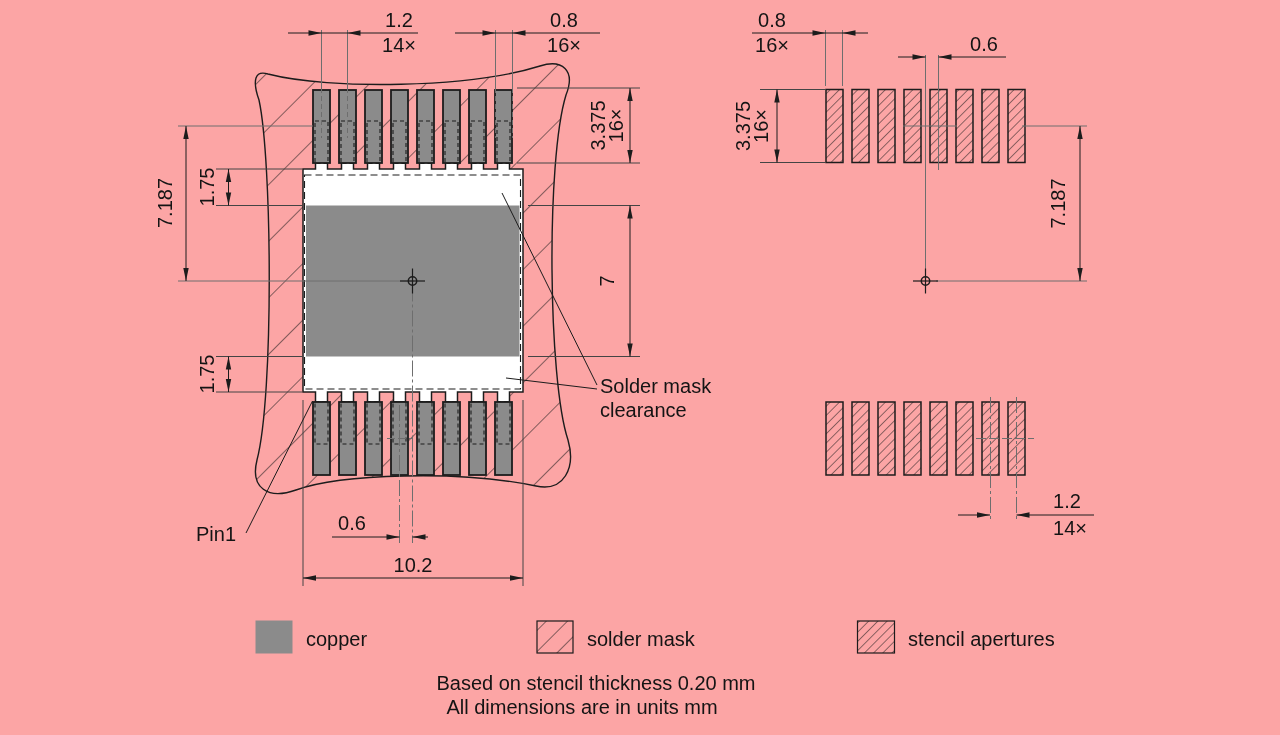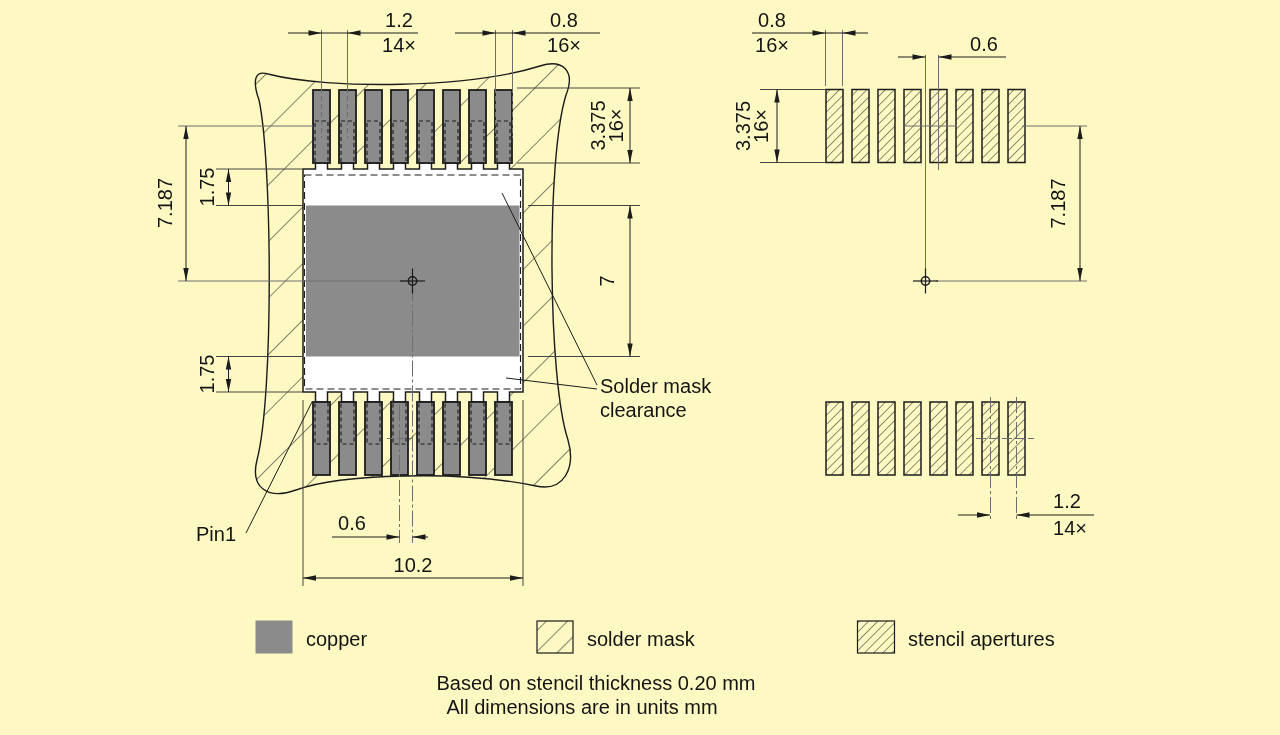--- a/index.html
+++ b/index.html
@@ -1,16 +1,16 @@
 <!DOCTYPE html>
 <html><head>
 <meta charset="utf-8">
 <style>
   html,body { margin:0; padding:0; background:#ffffff; }
-  .stage { width:1280px; height:735px; position:relative; background:#fef9c3; overflow:hidden; }
+  .stage { width:1280px; height:735px; position:relative; background:#fca5a5; overflow:hidden; }
   text.t { font-family:"Liberation Sans","DejaVu Sans",sans-serif; font-size:20px; fill:#141414; }
   .thin   { stroke:#444444; stroke-width:1; }
   .cline  { stroke:#6e6e6e; stroke-width:1; }
   .dim    { stroke:#1c1c1c; stroke-width:1; }
   .lead   { stroke:#1c1c1c; stroke-width:1; }
   .outline{ stroke:#1c1c1c; fill:none; }
 </style>
 </head>
 <body>
 

